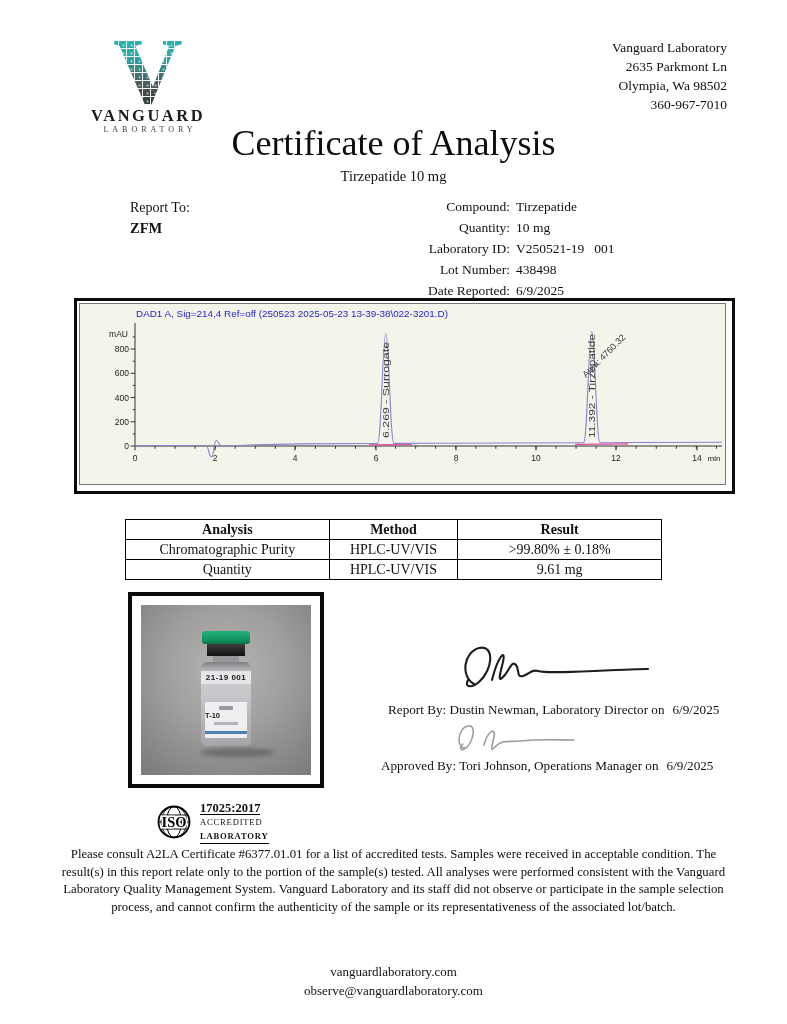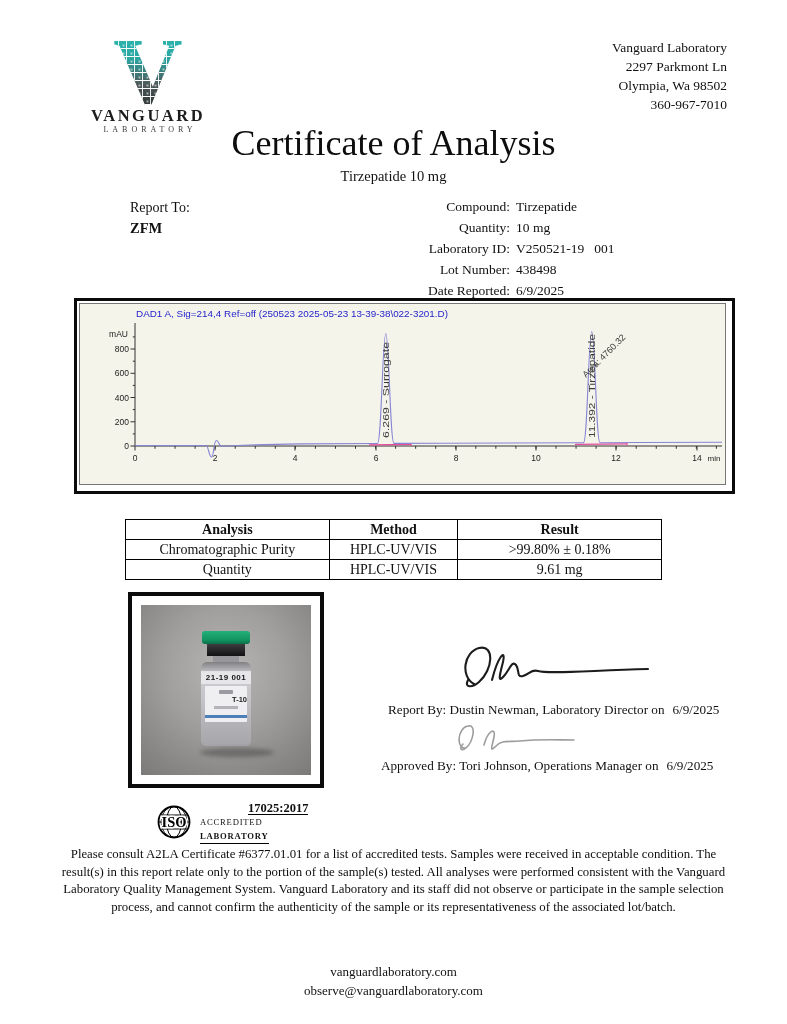--- a/index.html
+++ b/index.html
@@ -33,38 +33,38 @@
   .photo{position:relative;width:170px;height:170px;overflow:hidden;
     background:radial-gradient(circle at 50% 38%, #b7b5b3 0%, #a19f9d 45%, #8a8886 78%, #7c7a78 100%);}
   .vial{position:absolute;left:50%;top:26px;transform:translateX(-50%);width:52px;}
   .vial-cap{width:48px;height:13px;margin:0 auto;border-radius:3px;background:linear-gradient(180deg,#23b07b 0%,#12925f 70%,#0b7049 100%);}
   .vial-crimp{width:38px;height:12px;margin:0 auto;background:linear-gradient(180deg,#3d3d3f,#121214);}
   .vial-neck{width:26px;height:6px;margin:0 auto;background:#97979b;}
   .vial-body{position:relative;width:50px;height:84px;margin:0 auto;border-radius:6px 6px 5px 5px;
     background:linear-gradient(180deg,#808083 0%,#cdcdd0 14%,#c6c6ca 42%,#b2b2b6 75%,#a6a6aa 100%);}
   .vial-lot{position:absolute;left:0;top:9px;width:100%;height:13px;background:rgba(235,235,238,.85);
     font-family:"Liberation Sans",sans-serif;font-size:8px;font-weight:bold;color:#151515;text-align:center;line-height:13px;letter-spacing:.5px;}
-  .vial-label{position:absolute;left:4px;top:24px;width:42px;height:36px;background:#efeff1;border-radius:1px;
-    font-family:"Liberation Sans",sans-serif;text-align:right;}
+  .vial-label{position:absolute;left:4px;top:40px;width:42px;height:36px;background:#efeff1;border-radius:1px;
+    font-family:"Liberation Sans",sans-serif;text-align:left;}
   .vial-logo-bar{width:14px;height:4px;margin:4px auto 2px;background:#9a9aa0;border-radius:1px;}
   .vial-code{font-size:7.5px;font-weight:bold;color:#222;line-height:8px;}
   .vial-caption-bar{width:24px;height:2.5px;margin:2px auto 0;background:#b3b3b8;}
   .vial-stripe{position:absolute;left:0;bottom:4px;width:100%;height:3px;background:#4d7fb8;}
   .vial-shadow{width:74px;height:9px;margin:2px auto 0;background:rgba(20,20,20,.30);border-radius:50%;filter:blur(2px);}
   
   .sig1{position:absolute;left:452px;top:638px;}
   .sig2{position:absolute;left:448px;top:718px;}
   .sign-line{position:absolute;font-size:13.2px;white-space:nowrap;}
   .sign-line .date{margin-left:8px;}
   .report-line{left:388px;top:702px;}
   .approve-line{left:381px;top:758px;}
   
   .iso{position:absolute;left:154px;top:801px;display:flex;align-items:center;gap:4px;}
   .iso-text{line-height:12px;}
-  .iso-l1{font-size:12.5px;font-weight:bold;border-bottom:1.6px solid #000;display:inline-block;padding-bottom:0px;margin-left:48px;}
+  .iso-l1{font-size:12.5px;font-weight:bold;border-bottom:1.6px solid #000;display:inline-block;padding-bottom:0px;}
   .iso-l2{font-size:8.6px;font-weight:normal;letter-spacing:.8px;margin-top:1px;}
   .iso-l3{font-size:8.6px;font-weight:bold;letter-spacing:.8px;border-bottom:1.6px solid #000;display:inline-block;padding-bottom:1px;}
   
   .disclaimer{position:absolute;left:53px;top:846px;width:681px;text-align:center;font-size:12.8px;line-height:17.5px;color:#0e0e0e;}
   .footer{position:absolute;left:0;top:962px;width:100%;text-align:center;font-size:13px;line-height:19px;}
 </style>
 </head>
 <body>
 
 <div class="page">
@@ -85,21 +85,21 @@
       </defs>
       <text x="78" y="80" text-anchor="middle" font-family="'Liberation Serif',serif" font-weight="bold" font-size="96" fill="url(#vgrad)">V</text>
       <text x="78" y="80" text-anchor="middle" font-family="'Liberation Serif',serif" font-weight="bold" font-size="96" fill="url(#vtiles)">V</text>
       <text x="78" y="97" text-anchor="middle" font-family="'Liberation Serif',serif" font-weight="bold" font-size="16.5" letter-spacing="2.5" fill="#1c1c1c">VANGUARD</text>
       <text x="80" y="108" text-anchor="middle" font-family="'Liberation Serif',serif" font-size="8" letter-spacing="4" fill="#3c3c3c">LABORATORY</text>
     </svg>
   </div>
 
   <div class="address">
     <div>Vanguard Laboratory</div>
-    <div>2297 Parkmont Ln</div>
+    <div>2635 Parkmont Ln</div>
     <div>Olympia, Wa 98502</div>
     <div>360-967-7010</div>
   </div>
 
   <div class="title">Certificate of Analysis</div>
   <div class="subtitle">Tirzepatide 10 mg</div>
 
   <div class="report-to">
     <div>Report To:</div>
     <div class="val">ZFM</div>

